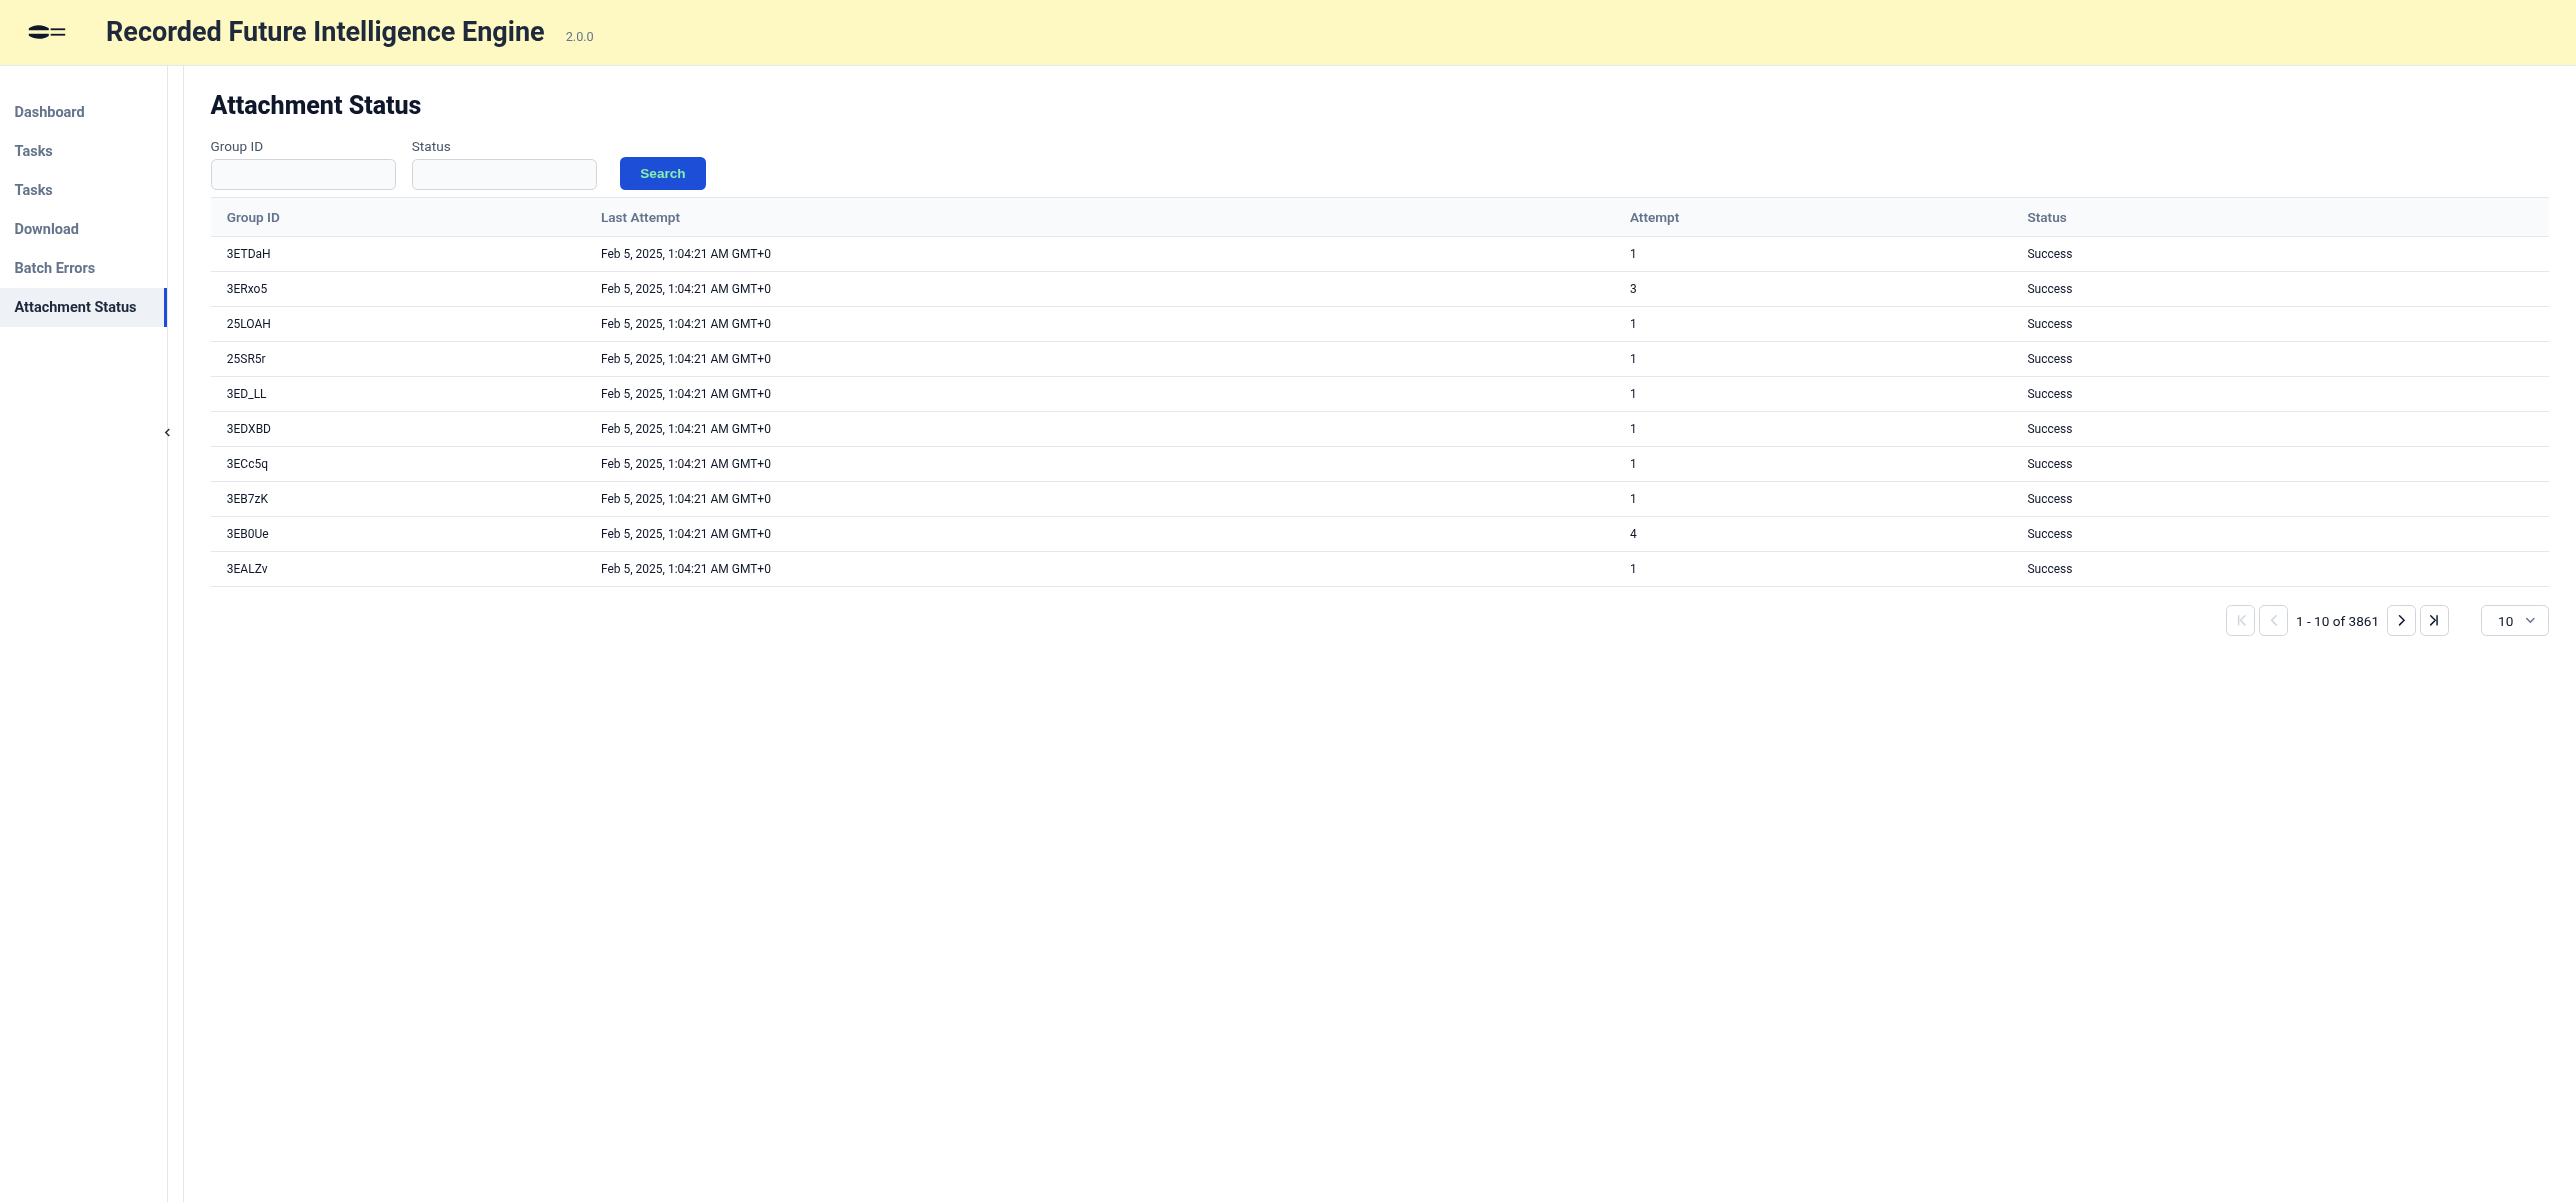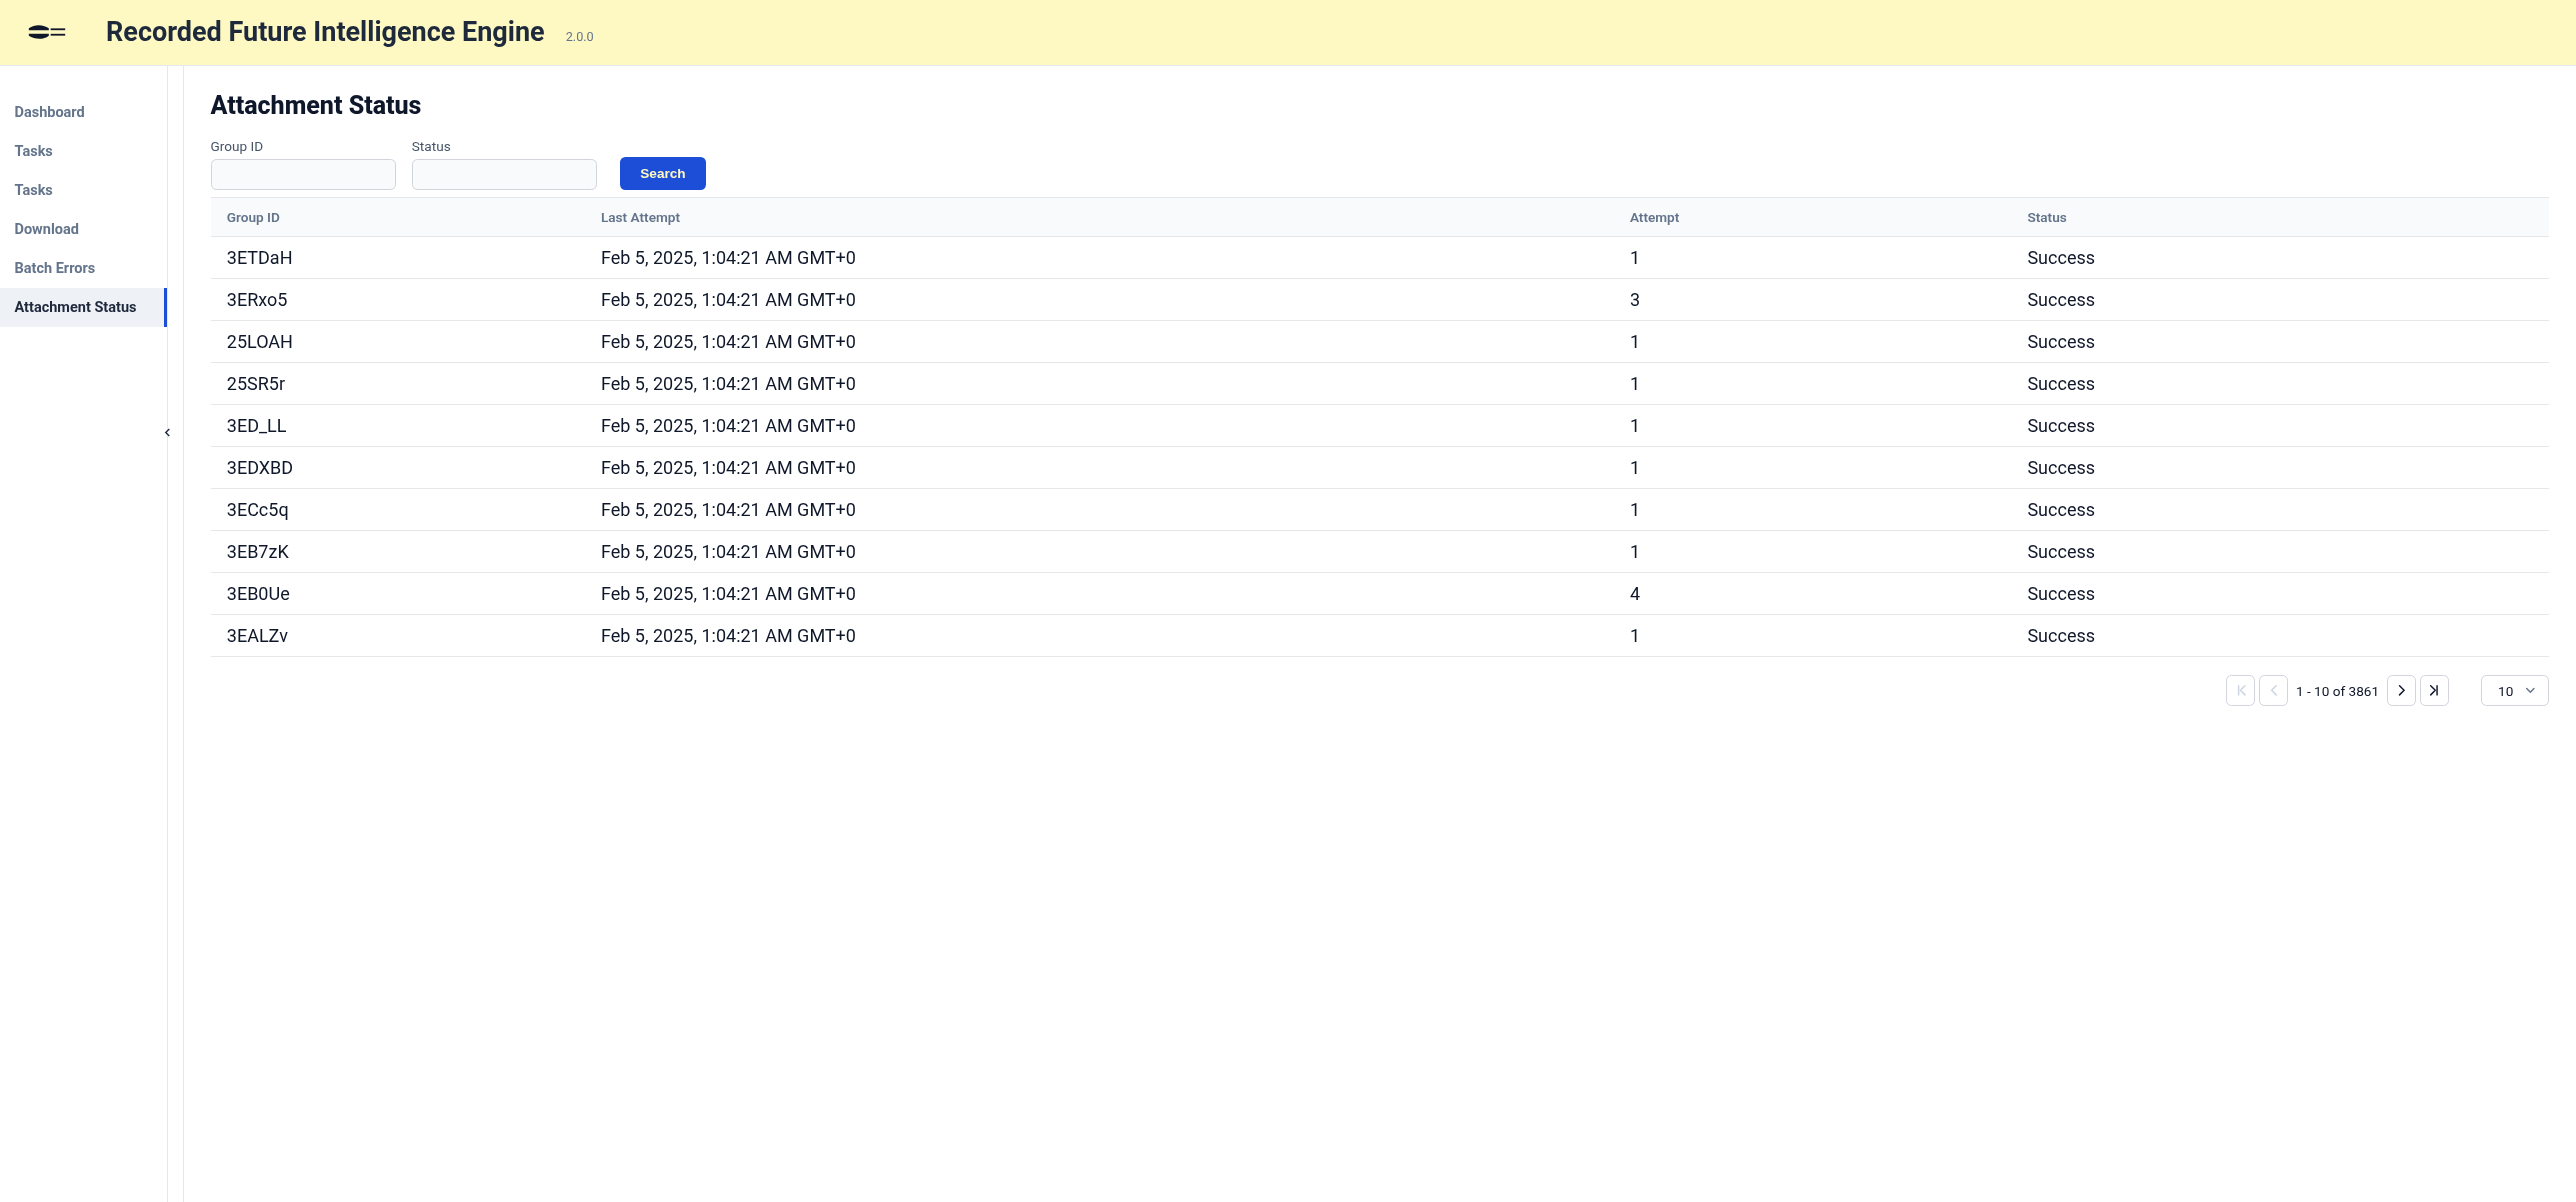--- a/index.html
+++ b/index.html
@@ -95,21 +95,21 @@
       width: 185px;
       height: 31px;
       border: 0.9px solid #d1d5db;
       border-radius: 5.4px;
       background: #f9fafb;
       padding: 0 9px;
       font-size: 12.7px;
     }
     .btn-primary {
       background: #1d4ed8;
-      color: #fef9c3;
+      color: #86efac;
       font-size: 13.6px;
       font-weight: 600;
       border: none;
       border-radius: 5.4px;
       height: 33px;
       padding: 0 20px;
       cursor: pointer;
       margin-left: 7.2px;
     }
 
@@ -125,21 +125,21 @@
       font-weight: 600;
       color: #64748b;
       background: #f8fafc;
       border-top: 0.9px solid #e5e7eb;
       border-bottom: 0.9px solid #e5e7eb;
       padding: 11px 16.3px;
     }
     .grid tbody td {
       border-bottom: 0.9px solid #e5e7eb;
       padding: 10px 16.3px;
-      font-size: 18px;
+      font-size: 12px;
       color: #0f172a;
     }
     .col-group { width: 16%; }
     .col-last  { width: 44%; }
     .col-att   { width: 17%; }
     .col-stat  { width: 23%; }
 
     
     .pagination {
       display: flex;

